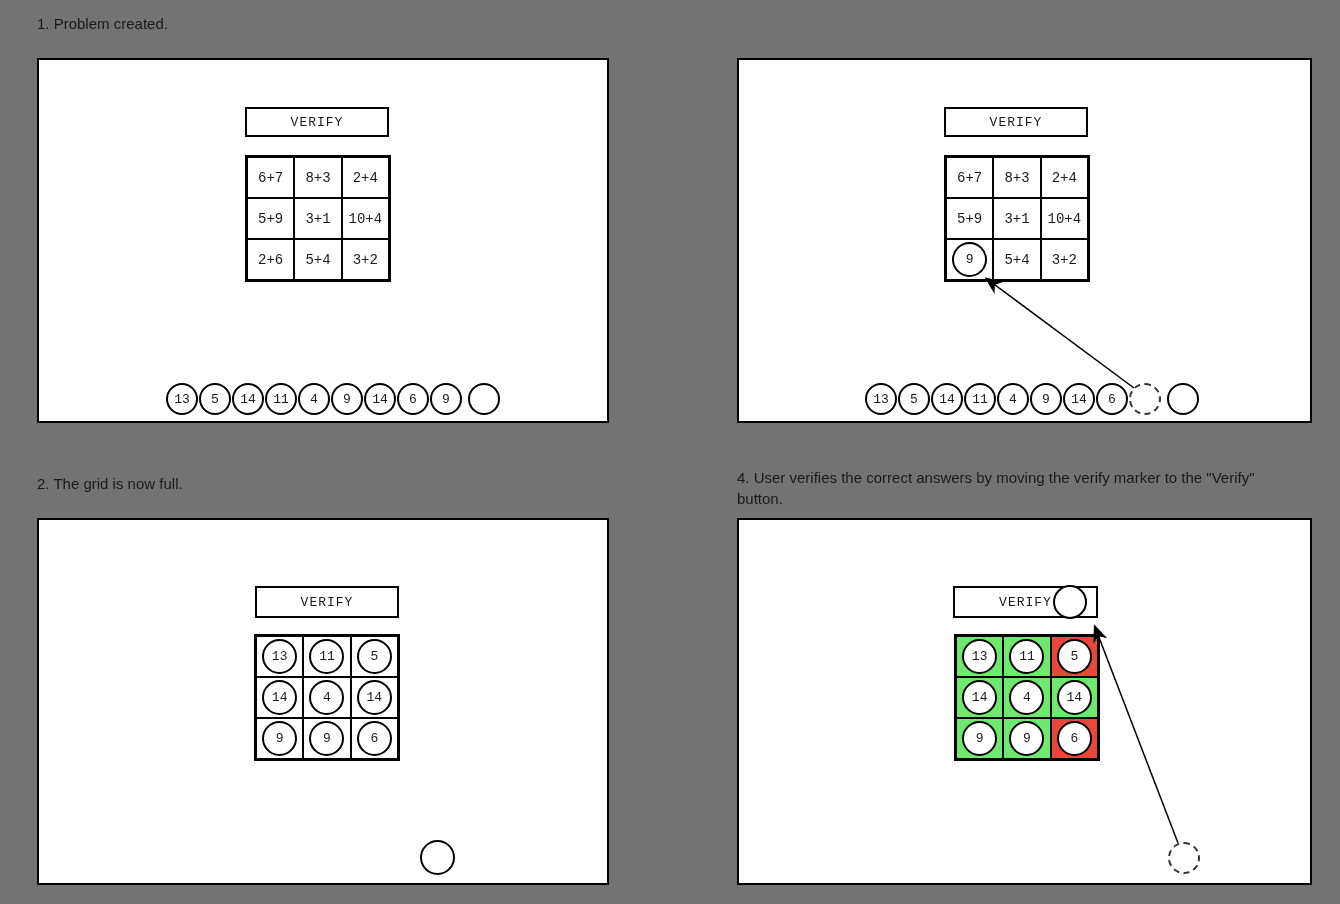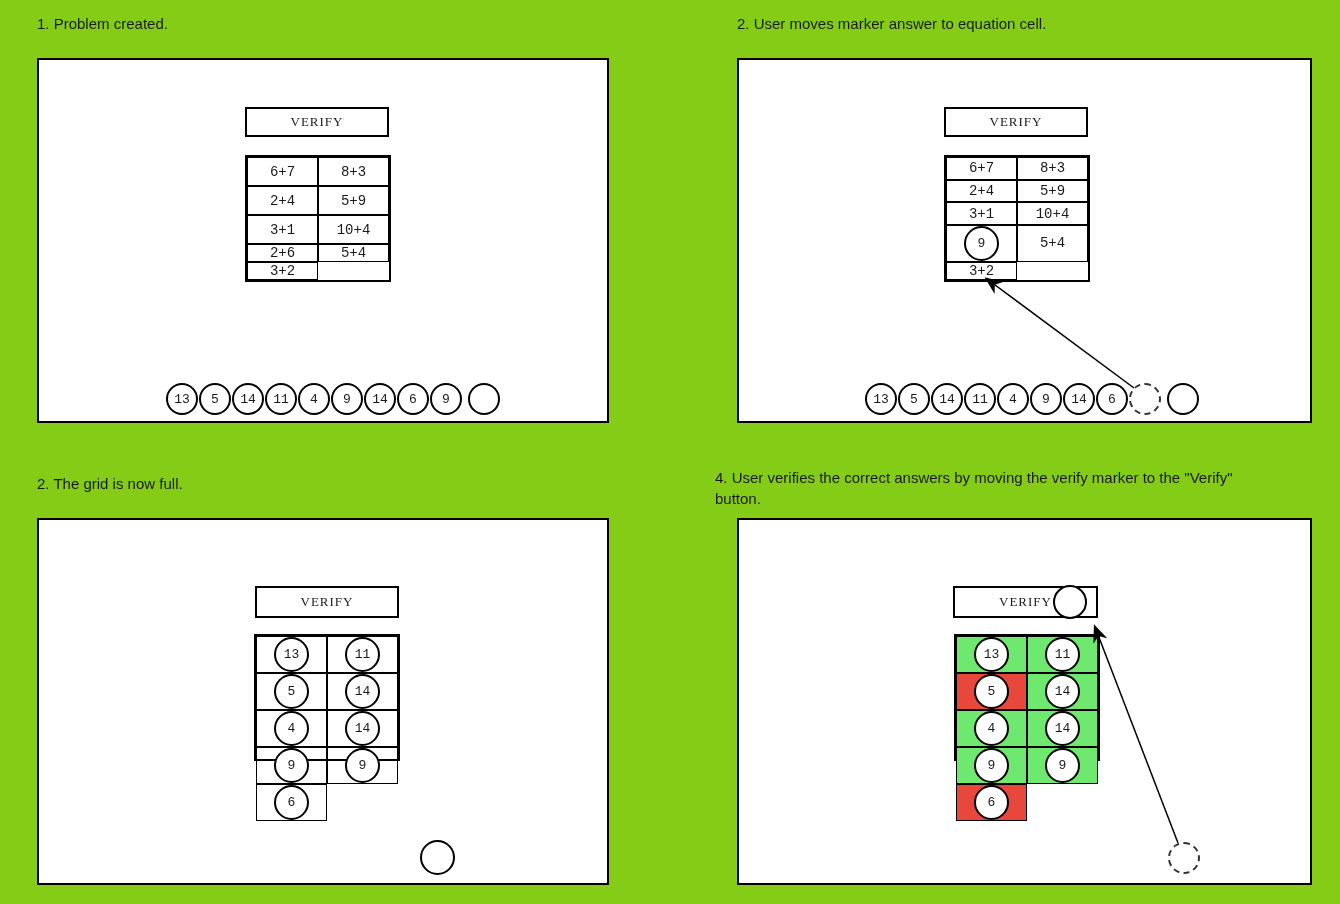--- a/index.html
+++ b/index.html
@@ -1,35 +1,35 @@
 <!DOCTYPE html>
 <html><head>
 <meta charset="utf-8">
 <style>
   * { margin:0; padding:0; box-sizing:border-box; }
   html,body { background:#ffffff; }
   .canvas {
-    position:relative; width:1340px; height:904px; background:#84cc16;
+    position:relative; width:1340px; height:904px; background:#737373;
     font-family:"Liberation Sans", sans-serif; color:#1a1a1a; overflow:hidden;
   }
   .caption {
     position:absolute; font-size:15px; line-height:21px; color:#1a1a1a;
   }
   .panel {
     position:absolute; border:2px solid #000; background:#fff;
   }
   .verify-btn {
     position:absolute; border:2px solid #000; background:#fff;
     display:flex; align-items:center; justify-content:center;
-    font-family:Liberation Serif, serif;
+    font-family:Liberation Mono, monospace;
     font-size:13px; letter-spacing:1px; color:#1a1a1a;
   }
   .grid {
     position:absolute; width:146px; height:127px; border:2px solid #000;
-    display:grid; grid-template-columns:repeat(2,1fr); grid-template-rows:repeat(3,1fr);
+    display:grid; grid-template-columns:repeat(3,1fr); grid-template-rows:repeat(3,1fr);
     background:#fff;
   }
   .cell {
     border:1px solid #000; display:flex; align-items:center; justify-content:center;
     font-family:"Liberation Mono","DejaVu Sans Mono",monospace; font-size:14px; color:#1a1a1a;
   }
   .circle {
     border:2px solid #000; border-radius:50%; background:#fff;
     display:flex; align-items:center; justify-content:center;
     font-family:"Liberation Mono","DejaVu Sans Mono",monospace;
@@ -43,23 +43,22 @@
   .floating { position:absolute; }
   .arrow-layer { position:absolute; left:0; top:0; pointer-events:none; }
   .btn-marker { position:absolute; top:-3px; right:9px; width:34px; height:34px; background:#fff; }
 </style>
 </head>
 <body>
 
 <div class="canvas">
 
   <div class="caption" style="left:37px; top:13px;">1. Problem created.</div>
-  <div class="caption" style="left:737px; top:13px;">2. User moves marker answer to equation cell.</div>
   <div class="caption" style="left:37px; top:473px;">2. The grid is now full.</div>
-  <div class="caption" style="left:715px; top:467px; width:520px;">4. User verifies the correct answers by moving the verify marker to the "Verify" button.</div>
+  <div class="caption" style="left:737px; top:467px; width:520px;">4. User verifies the correct answers by moving the verify marker to the "Verify" button.</div>
 
   <div class="panel" style="left:37px; top:58px; width:572px; height:365px;">
     <div class="verify-btn" style="left:206px; top:47px; width:144px; height:30px;">
       <span>VERIFY</span>
     </div>
     <div class="grid" style="left:206px; top:95px;">
         <div class="cell">
           <span>6+7</span>
         </div>
         <div class="cell">

